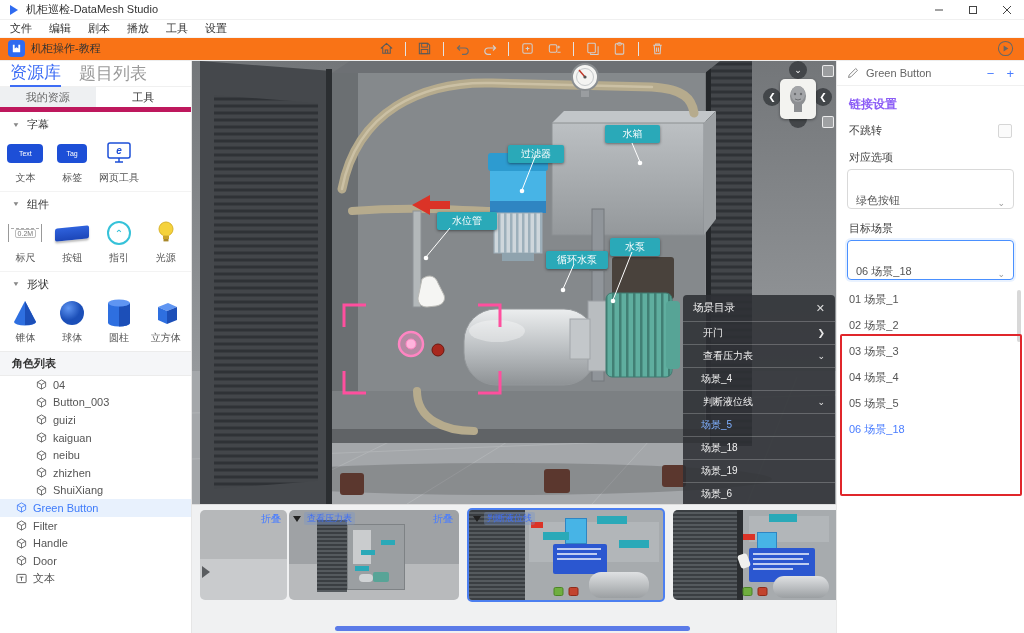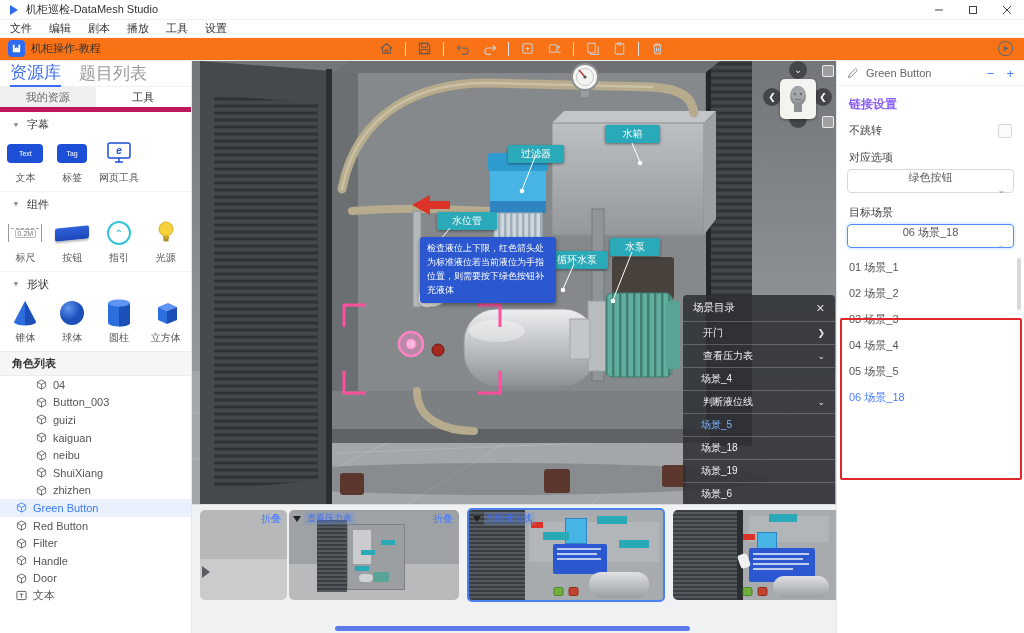--- a/index.html
+++ b/index.html
@@ -102,22 +102,22 @@
 
   
   .right-panel { position:absolute; left:836px; top:61px; width:188px; height:572px; background:#fff; border-left:1px solid #e8e8e8; }
   .rp-head { height:25px; display:flex; align-items:center; gap:7px; padding:0 10px; border-bottom:1px solid #f0f0f0; }
   .rp-obj { font-size:11px; color:#666; }
   .rp-pm { margin-left:auto; display:flex; gap:12px; color:#4a7dff; font-size:13px; }
   .rp-sec { padding:10px 12px 0 12px; font-size:12px; font-weight:bold; color:#8b5cf6; }
   .rp-row { display:flex; align-items:center; padding:10px 12px 0 12px; font-size:11px; color:#444; }
   .chk { margin-left:auto; width:14px; height:14px; border:1px solid #d6d6d6; background:#fbfbfb; border-radius:2px; }
   .rp-label { padding:12px 4px 4px 12px; font-size:11px; color:#444; }
-  .sel { margin:0 10px; height:24px; border:1px solid #d9d9d9; border-radius:4px; display:flex; align-items:center;
-    padding:0 8px; font-size:11px; color:#555;flex-direction:column; }
+  .sel { margin:0 10px; height:40px; border:1px solid #d9d9d9; border-radius:4px; display:flex; align-items:flex-end;
+    padding:0 8px; font-size:11px; color:#555; }
   .sel .chev { margin-left:auto; color:#999; font-size:9px; }
   .sel.focused { border:1.5px solid #4a90ff; box-shadow:0 0 0 2px rgba(74,144,255,.12); }
   .opt-list { position:relative; margin-top:6px; }
   .opt { height:26px; display:flex; align-items:center; padding-left:12px; font-size:11px; color:#555; }
   .opt.selected { color:#4a7dff; }
   .opt-scroll { position:absolute; right:3px; top:4px; width:4px; height:52px; background:#d8d8d8; border-radius:2px; }
   .red-annotation { position:absolute; left:3px; top:125px; width:182px; height:162px;
     border:2px solid #e0262b; border-radius:2px; pointer-events:none; z-index:6; }
 </style>
 </head>
@@ -402,45 +402,37 @@
             </svg>
           </span>
           <span>neibu</span>
         </div>
         <div class="role-row indent">
           <span style="display: inline-flex;">
             <svg width="11" height="11" viewBox="0 0 12 12">
               <path d="M6 1 L10.5 3.5 V8.5 L6 11 L1.5 8.5 V3.5 Z M1.5 3.5 L6 6 L10.5 3.5 M6 6 V11" fill="none" stroke="currentColor" stroke-width="0.9"></path>
             </svg>
           </span>
+          <span>zhizhen</span>
+        </div>
+        <div class="role-row indent">
+          <span style="display: inline-flex;">
+            <svg width="11" height="11" viewBox="0 0 12 12">
+              <path d="M6 1 L10.5 3.5 V8.5 L6 11 L1.5 8.5 V3.5 Z M1.5 3.5 L6 6 L10.5 3.5 M6 6 V11" fill="none" stroke="currentColor" stroke-width="0.9"></path>
+            </svg>
+          </span>
           <span>ShuiXiang</span>
         </div>
-        <div class="role-row indent">
-          <span style="display: inline-flex;">
-            <svg width="11" height="11" viewBox="0 0 12 12">
-              <path d="M6 1 L10.5 3.5 V8.5 L6 11 L1.5 8.5 V3.5 Z M1.5 3.5 L6 6 L10.5 3.5 M6 6 V11" fill="none" stroke="currentColor" stroke-width="0.9"></path>
-            </svg>
-          </span>
-          <span>zhizhen</span>
-        </div>
         <div class="role-row selected">
           <span style="display: inline-flex;">
             <svg width="11" height="11" viewBox="0 0 12 12">
               <path d="M6 1 L10.5 3.5 V8.5 L6 11 L1.5 8.5 V3.5 Z M1.5 3.5 L6 6 L10.5 3.5 M6 6 V11" fill="none" stroke="currentColor" stroke-width="0.9"></path>
             </svg>
           </span>
           <span>Green Button</span>
-        </div>
-        <div class="role-row">
-          <span style="display: inline-flex;">
-            <svg width="11" height="11" viewBox="0 0 12 12">
-              <path d="M6 1 L10.5 3.5 V8.5 L6 11 L1.5 8.5 V3.5 Z M1.5 3.5 L6 6 L10.5 3.5 M6 6 V11" fill="none" stroke="currentColor" stroke-width="0.9"></path>
-            </svg>
-          </span>
-          <span>Red Button</span>
         </div>
         <div class="role-row">
           <span style="display: inline-flex;">
             <svg width="11" height="11" viewBox="0 0 12 12">
               <path d="M6 1 L10.5 3.5 V8.5 L6 11 L1.5 8.5 V3.5 Z M1.5 3.5 L6 6 L10.5 3.5 M6 6 V11" fill="none" stroke="currentColor" stroke-width="0.9"></path>
             </svg>
           </span>
           <span>Filter</span>
         </div>
         <div class="role-row">
@@ -626,21 +618,20 @@
       <g fill="#fff">
         <circle cx="448" cy="102" r="2.3"></circle>
           <circle cx="330" cy="130" r="2.3"></circle>
           <circle cx="234" cy="197" r="2.3"></circle>
         <circle cx="371" cy="229" r="2.3"></circle>
           <circle cx="421" cy="240" r="2.3"></circle>
       </g>
     </svg>
 
     
-    <div class="vtooltip">检查液位上下限，红色箭头处为标准液位若当前液位为手指位置，则需要按下绿色按钮补充液体</div>
 
     
     <div class="scene-dir">
       <div class="sd-head">
         <span>场景目录</span>
         <span class="sd-close">✕</span>
       </div>
       <div class="sd-row">
           <span>开门</span>
           <span class="sd-chev">❯</span>

